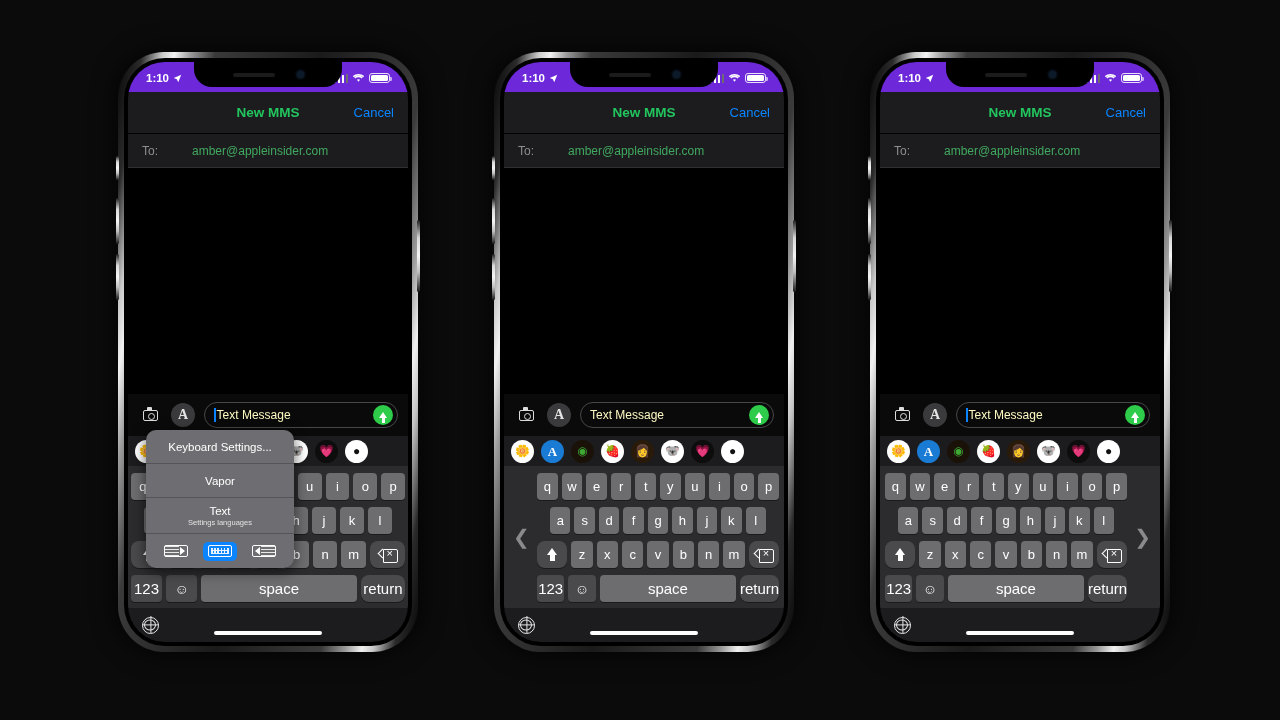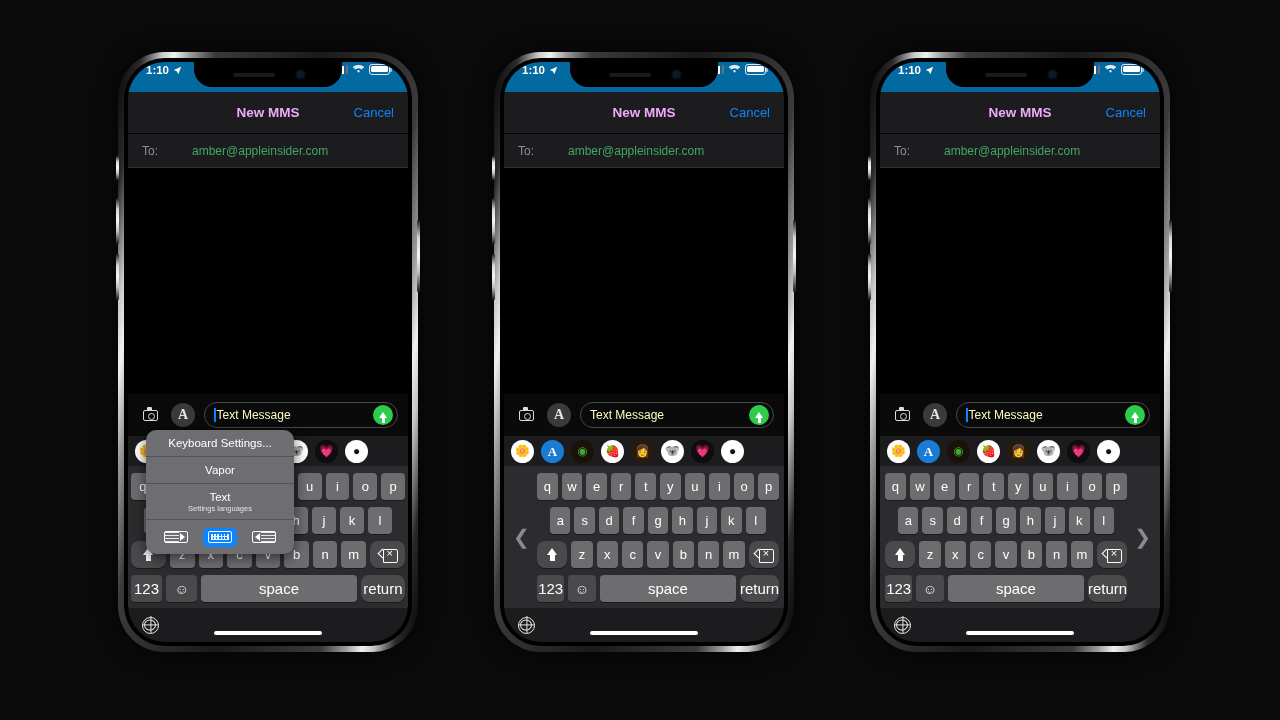--- a/index.html
+++ b/index.html
@@ -66,22 +66,22 @@
     z-index: 40;
     display: flex; align-items: center; justify-content: center; gap: 22px;
   }
   .speaker { width: 42px; height: 4px; background: #1b1b1b; border-radius: 3px; }
   .frontcam { width: 7px; height: 7px; border-radius: 50%; background: #0d1a2a; box-shadow: 0 0 3px #1b3a5c; }
 
   
   .statusbar {
     position: relative;
     height: 30px;
-    background: #0369a1;
-    display: flex; align-items: flex-start;
+    background: #6d28d9;
+    display: flex; align-items: center;
     padding: 0 18px;
     color: #fff;
     z-index: 30;
   }
   .sb-time {
     font-size: 11.5px; font-weight: bold;
     display: flex; align-items: center; gap: 4px;
     margin-top: 2px;
   }
   .sb-right {
@@ -109,21 +109,21 @@
   .batt span { display:block; height:100%; background:#fff; border-radius:1.5px; }
 
   
   .navbar {
     position: relative;
     height: 42px;
     background: #1c1c1e;
     display: flex; align-items: center; justify-content: center;
     border-bottom: 1px solid #000;
   }
-  .nav-title { color: #f0abfc; font-size: 13.5px; font-weight: bold; }
+  .nav-title { color: #22c55e; font-size: 13.5px; font-weight: bold; }
   .nav-cancel {
     position: absolute; right: 14px;
     color: #0a84ff; font-size: 13px;
   }
 
   
   .tofield {
     height: 34px;
     background: #1c1c1e;
     display: flex; align-items: center;
@@ -333,21 +333,21 @@
     position: absolute;
     left: 18px; top: 368px;
     width: 148px;
     background: #6e6e72;
     border-radius: 10px;
     overflow: hidden;
     z-index: 50;
     box-shadow: 0 3px 14px rgba(0,0,0,.6);
   }
   .kbp-item {
-    height: 27px;
+    height: 34px;
     display: flex; align-items: center; justify-content: center;
     color: #fff; font-size: 11.5px;
     border-bottom: 1px solid rgba(0,0,0,.22);
   }
   .kbp-item.sel { background: #0a84ff; }
   .kbp-item.tall {
     height: 36px; flex-direction: column; gap: 0; justify-content: center;
   }
   .kbp-sub { font-size: 7.5px; color: #e2e2e2; margin-top: 1px; }
   .kbp-layouts {

